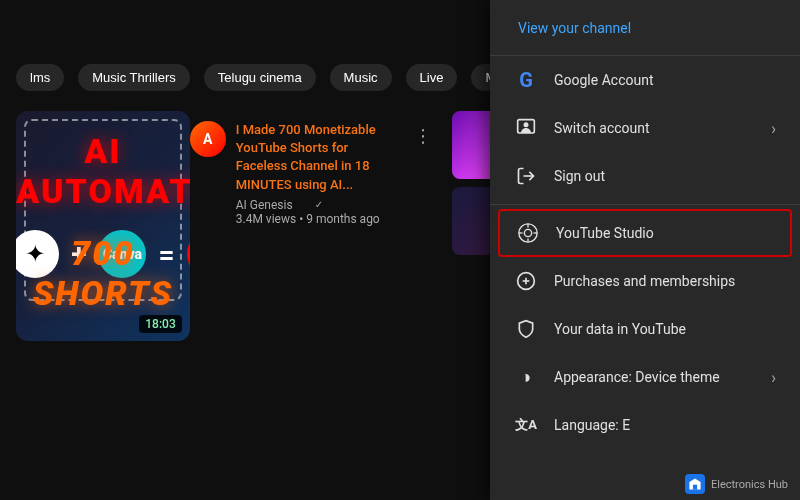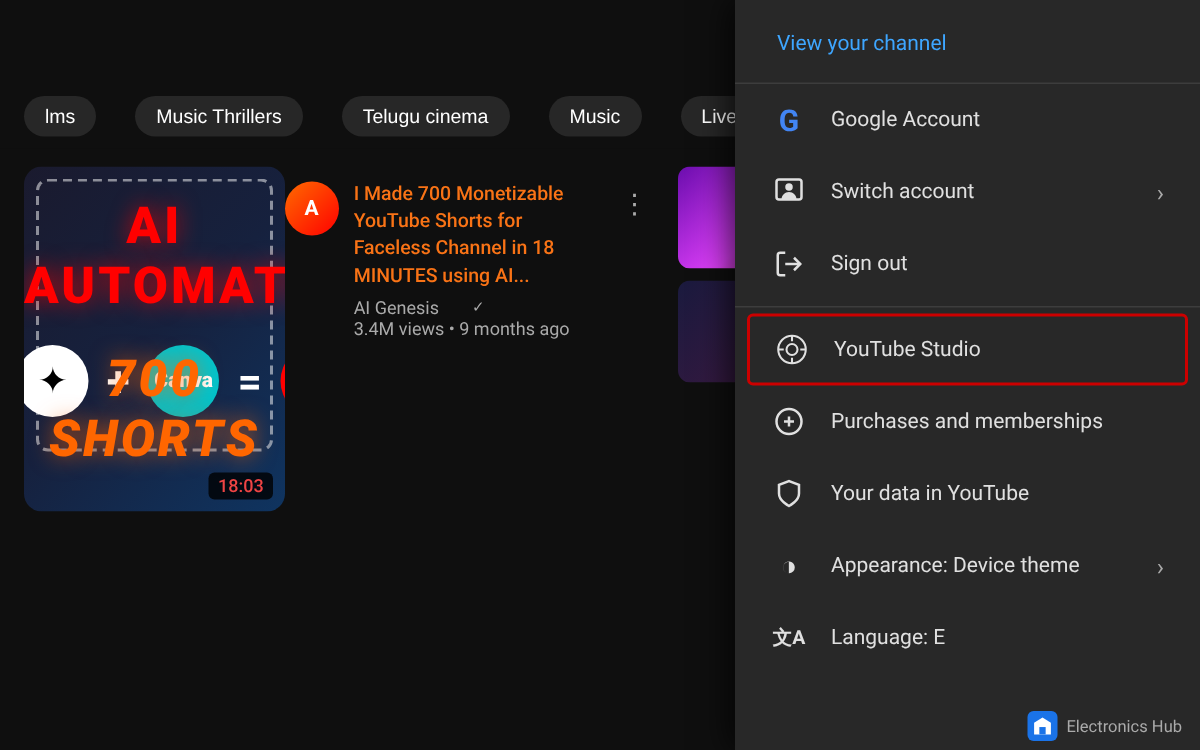--- a/index.html
+++ b/index.html
@@ -38,21 +38,21 @@
       display: flex;
       align-items: center;
       justify-content: center;
       color: #fff;
     }
 
     
     .categories {
       display: flex;
       align-items: center;
-      gap: 26px;
+      gap: 14px;
       padding: 8px 16px;
       overflow: hidden;
       background: #0f0f0f;
     }
     .category-pill {
       padding: 6px 14px;
       border-radius: 20px;
       background: #272727;
       color: #fff;
       font-size: 13px;
@@ -127,21 +127,21 @@
     .thumb-plus, .thumb-equals {
       font-size: 28px;
       color: #fff;
       font-weight: bold;
     }
     .duration-badge {
       position: absolute;
       bottom: 8px;
       right: 8px;
       background: rgba(0,0,0,0.8);
-      color: #ef4444;
+      color: #86efac;
       font-size: 12px;
       padding: 2px 6px;
       border-radius: 4px;
       font-weight: 500;
     }
     .dashed-border {
       position: absolute;
       top: 8px;
       left: 8px;
       right: 8px;

